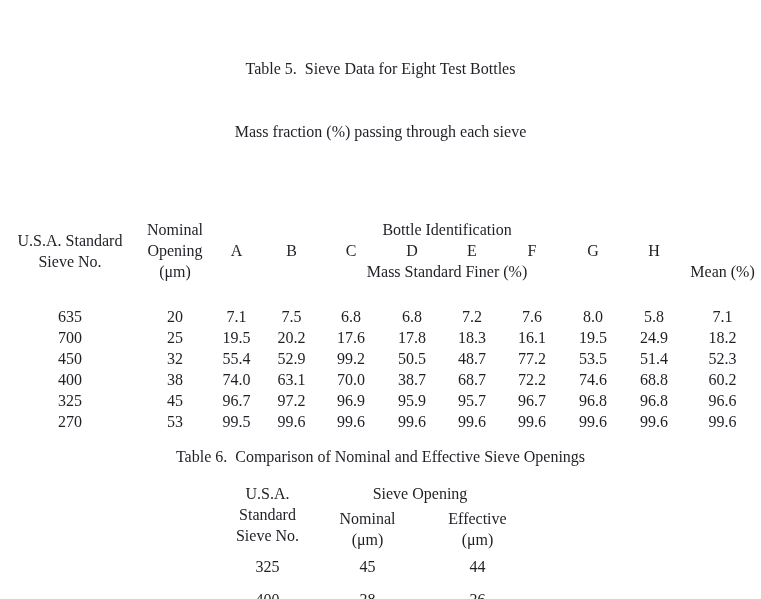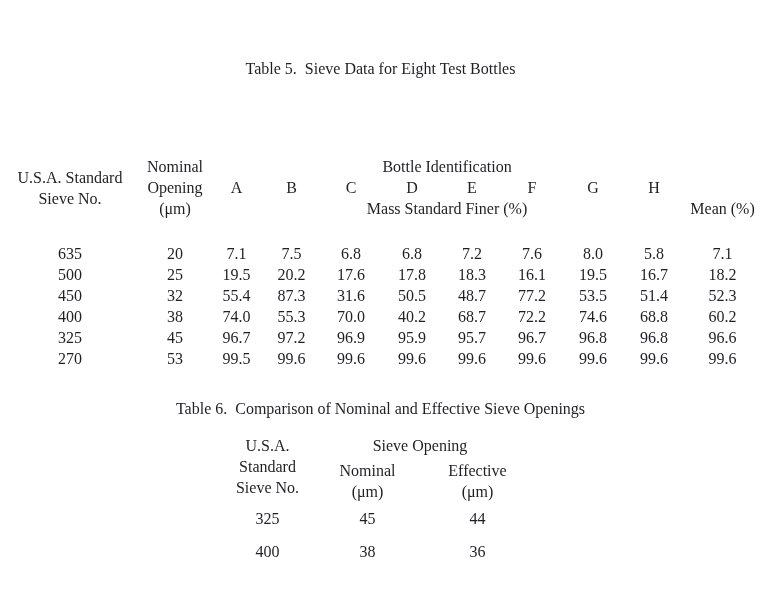--- a/index.html
+++ b/index.html
@@ -16,21 +16,21 @@
     overflow: hidden;
   }
   .page { padding-top: 16px; }
 
   .caption {
     text-align: center;
     line-height: 21px;
     white-space: pre;
   }
   .t5-caption { margin-bottom: 35px; }
-  .t6-caption { margin-top: 29px; }
+  .t6-caption { margin-top: 14px; }
 
   table {
     border-collapse: collapse;
     table-layout: fixed;
   }
   td { padding: 0; text-align: center; line-height: 21px; vertical-align: top; }
 
   .t5 { width: 761px; font-family: Liberation Serif, serif; }
   .t5 thead td.va-mid { vertical-align: middle; }
   .t5 thead td.va-bottom { vertical-align: bottom; margin-left: 20px; }
@@ -41,20 +41,21 @@
   .t6 thead td.va-mid { vertical-align: middle; }
   .t6 tbody td { height: 33px; vertical-align: middle; line-height: 16px; }
 </style>
 </head>
 <body style="background: rgb(255, 255, 255); color: rgb(31, 31, 38);">
 
 <div class="page">
 
   <div class="caption t5-caption">
     <div>Table 5.  Sieve Data for Eight Test Bottles</div>
+    <div>Mass fraction (%) passing through each sieve</div>
   </div>
 
   <table class="t5">
     <colgroup>
       <col style="width:140px">
         <col style="width:70px">
         <col style="width:53px">
         <col style="width:57px">
         <col style="width:62px">
         <col style="width:60px">
@@ -103,52 +104,52 @@
           <td>7.5</td>
           <td>6.8</td>
           <td>6.8</td>
           <td>7.2</td>
           <td>7.6</td>
           <td>8.0</td>
           <td>5.8</td>
           <td>7.1</td>
         </tr>
         <tr>
-          <td>500</td>
+          <td>700</td>
           <td>25</td>
           <td>19.5</td>
           <td>20.2</td>
           <td>17.6</td>
           <td>17.8</td>
           <td>18.3</td>
           <td>16.1</td>
           <td>19.5</td>
-          <td>16.7</td>
+          <td>24.9</td>
           <td>18.2</td>
         </tr>
         <tr>
           <td>450</td>
           <td>32</td>
           <td>55.4</td>
-          <td>87.3</td>
-          <td>31.6</td>
+          <td>52.9</td>
+          <td>99.2</td>
           <td>50.5</td>
           <td>48.7</td>
           <td>77.2</td>
           <td>53.5</td>
           <td>51.4</td>
           <td>52.3</td>
         </tr>
         <tr>
           <td>400</td>
           <td>38</td>
           <td>74.0</td>
-          <td>55.3</td>
+          <td>63.1</td>
           <td>70.0</td>
-          <td>40.2</td>
+          <td>38.7</td>
           <td>68.7</td>
           <td>72.2</td>
           <td>74.6</td>
           <td>68.8</td>
           <td>60.2</td>
         </tr>
         <tr>
           <td>325</td>
           <td>45</td>
           <td>96.7</td>

